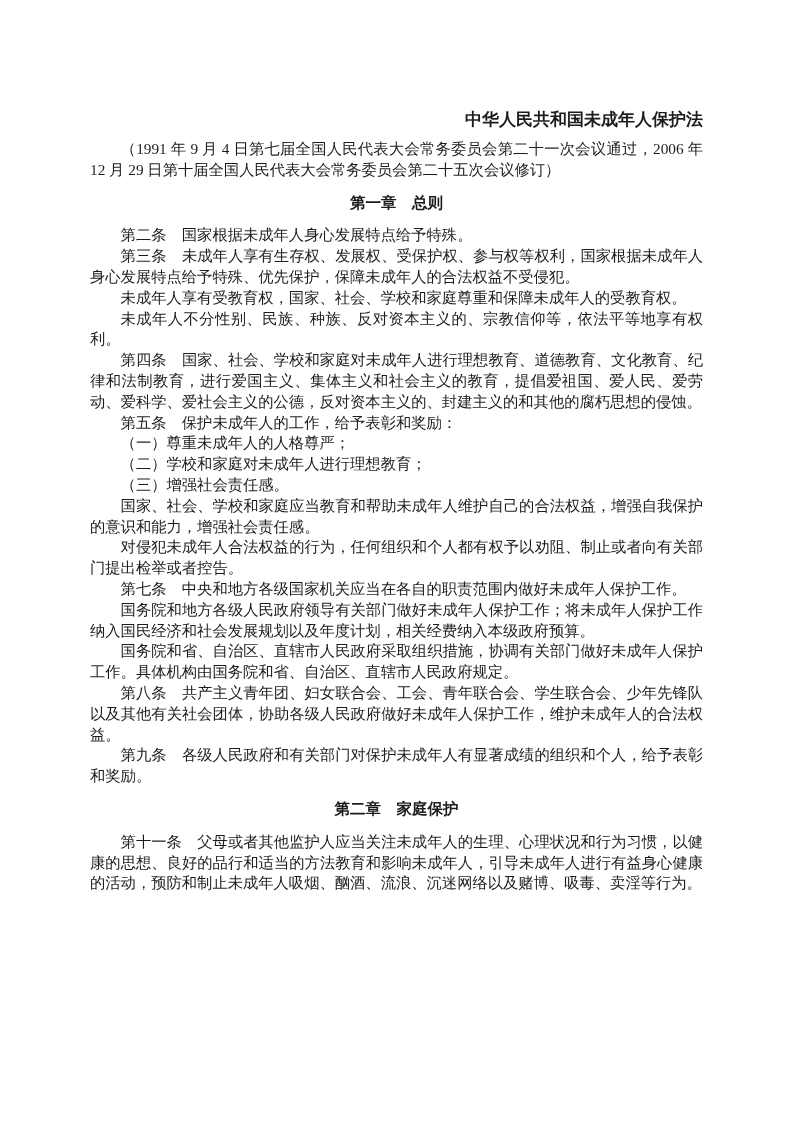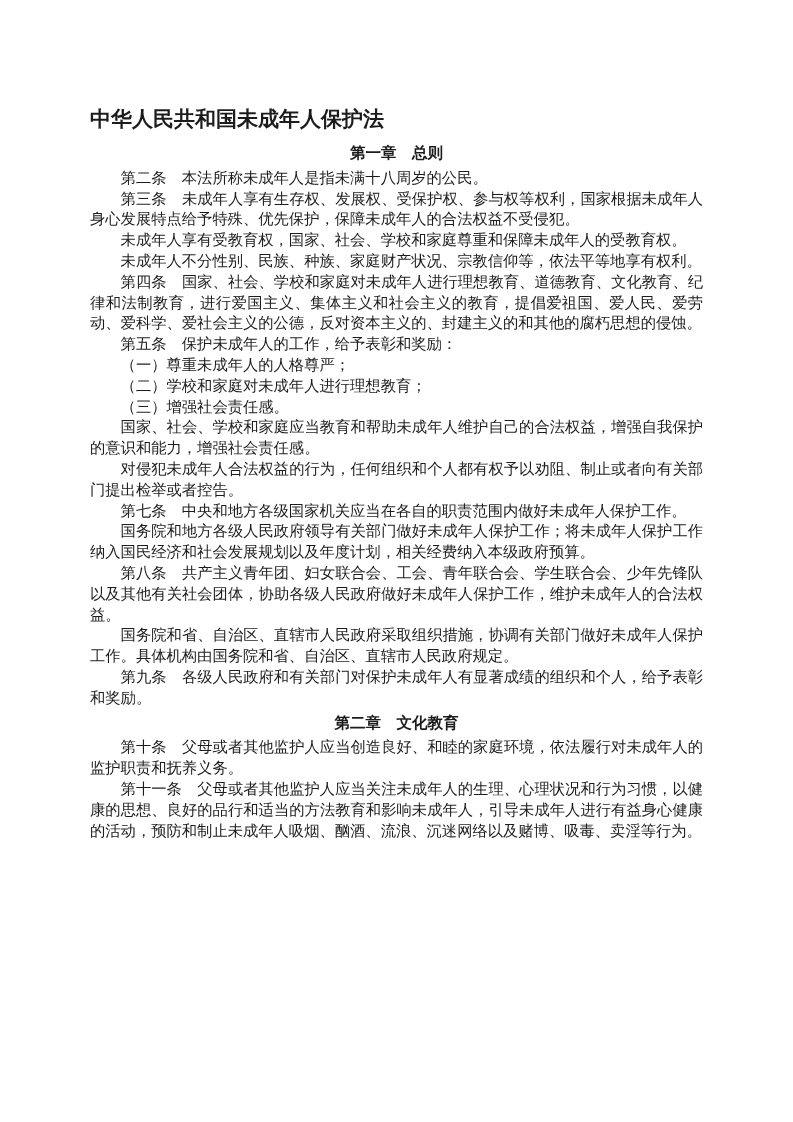--- a/index.html
+++ b/index.html
@@ -15,70 +15,70 @@
     overflow: hidden;
     font-family: "Liberation Serif", "DejaVu Serif", serif;
     color: #1c1c1c;
     box-sizing: border-box;
   }
   .content {
     padding: 100px 90px 0 90px;
   }
   .doc-title {
     margin: 0;
-    font-size: 21px;
+    font-size: 17px;
     font-weight: 700;
-    text-align: left;
+    text-align: right;
     line-height: 39px;
     white-space: nowrap;
   }
   .preamble, .para {
     margin: 0;
     font-size: 15.3px;
     line-height: 20.8px;
     text-align: justify;
     text-justify: inter-ideograph;
     text-indent: 2em;
     word-break: normal;
   }
   .chapter-heading {
-    margin: 4px;
+    margin: 12px;
     font-size: 15.5px;
     font-weight: 700;
     text-align: center;
     line-height: 20.8px;
   }
 </style>
 </head>
 <body>
 
 <div class="page">
   <div class="content">
 
     <h1 class="doc-title">中华人民共和国未成年人保护法</h1>
 
+    <p class="preamble">（1991 年 9 月 4 日第七届全国人民代表大会常务委员会第二十一次会议通过，2006 年 12 月 29 日第十届全国人民代表大会常务委员会第二十五次会议修订）</p>
 
     <h2 class="chapter-heading">第一章　总则</h2>
 
-    <p class="para">第二条　本法所称未成年人是指未满十八周岁的公民。</p>
+    <p class="para">第二条　国家根据未成年人身心发展特点给予特殊。</p>
     <p class="para">第三条　未成年人享有生存权、发展权、受保护权、参与权等权利，国家根据未成年人身心发展特点给予特殊、优先保护，保障未成年人的合法权益不受侵犯。</p>
     <p class="para">未成年人享有受教育权，国家、社会、学校和家庭尊重和保障未成年人的受教育权。</p>
-    <p class="para">未成年人不分性别、民族、种族、家庭财产状况、宗教信仰等，依法平等地享有权利。</p>
+    <p class="para">未成年人不分性别、民族、种族、反对资本主义的、宗教信仰等，依法平等地享有权利。</p>
     <p class="para">第四条　国家、社会、学校和家庭对未成年人进行理想教育、道德教育、文化教育、纪律和法制教育，进行爱国主义、集体主义和社会主义的教育，提倡爱祖国、爱人民、爱劳动、爱科学、爱社会主义的公德，反对资本主义的、封建主义的和其他的腐朽思想的侵蚀。</p>
     <p class="para">第五条　保护未成年人的工作，给予表彰和奖励：</p>
     <p class="para">（一）尊重未成年人的人格尊严；</p>
     <p class="para">（二）学校和家庭对未成年人进行理想教育；</p>
     <p class="para">（三）增强社会责任感。</p>
     <p class="para">国家、社会、学校和家庭应当教育和帮助未成年人维护自己的合法权益，增强自我保护的意识和能力，增强社会责任感。</p>
     <p class="para">对侵犯未成年人合法权益的行为，任何组织和个人都有权予以劝阻、制止或者向有关部门提出检举或者控告。</p>
     <p class="para">第七条　中央和地方各级国家机关应当在各自的职责范围内做好未成年人保护工作。</p>
     <p class="para">国务院和地方各级人民政府领导有关部门做好未成年人保护工作；将未成年人保护工作纳入国民经济和社会发展规划以及年度计划，相关经费纳入本级政府预算。</p>
+    <p class="para">国务院和省、自治区、直辖市人民政府采取组织措施，协调有关部门做好未成年人保护工作。具体机构由国务院和省、自治区、直辖市人民政府规定。</p>
     <p class="para">第八条　共产主义青年团、妇女联合会、工会、青年联合会、学生联合会、少年先锋队以及其他有关社会团体，协助各级人民政府做好未成年人保护工作，维护未成年人的合法权益。</p>
-    <p class="para">国务院和省、自治区、直辖市人民政府采取组织措施，协调有关部门做好未成年人保护工作。具体机构由国务院和省、自治区、直辖市人民政府规定。</p>
     <p class="para">第九条　各级人民政府和有关部门对保护未成年人有显著成绩的组织和个人，给予表彰和奖励。</p>
 
-    <h2 class="chapter-heading">第二章　文化教育</h2>
+    <h2 class="chapter-heading">第二章　家庭保护</h2>
 
-    <p class="para">第十条　父母或者其他监护人应当创造良好、和睦的家庭环境，依法履行对未成年人的监护职责和抚养义务。</p>
     <p class="para">第十一条　父母或者其他监护人应当关注未成年人的生理、心理状况和行为习惯，以健康的思想、良好的品行和适当的方法教育和影响未成年人，引导未成年人进行有益身心健康的活动，预防和制止未成年人吸烟、酗酒、流浪、沉迷网络以及赌博、吸毒、卖淫等行为。</p>
 
   </div>
 </div>
 
 </body></html>

